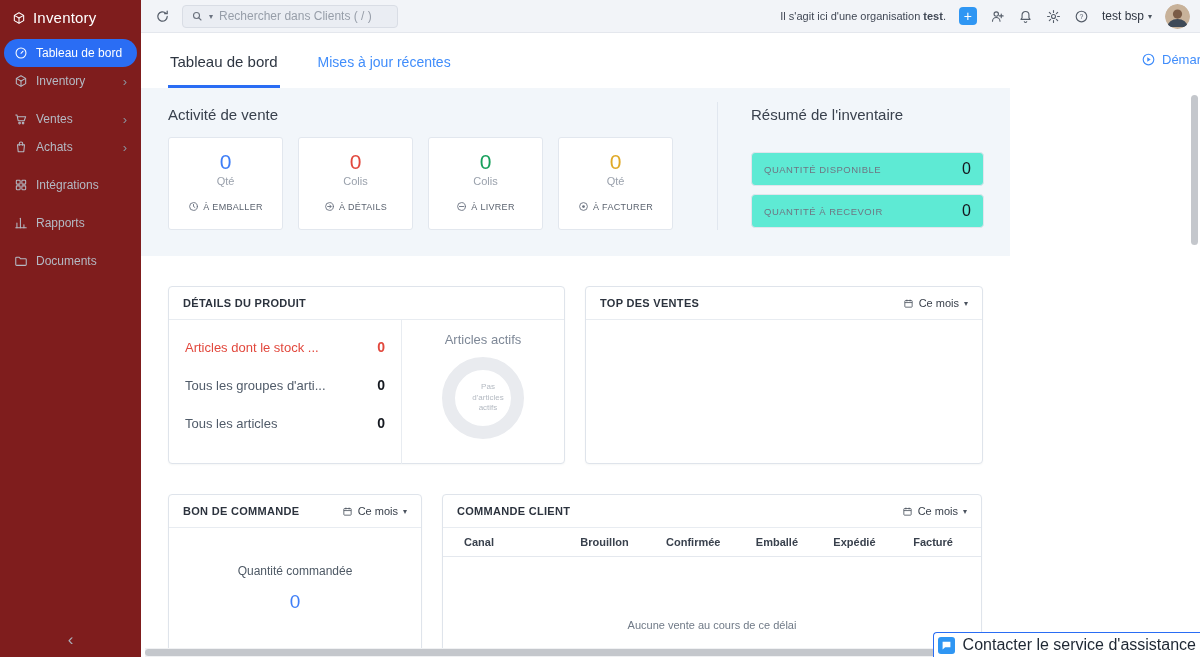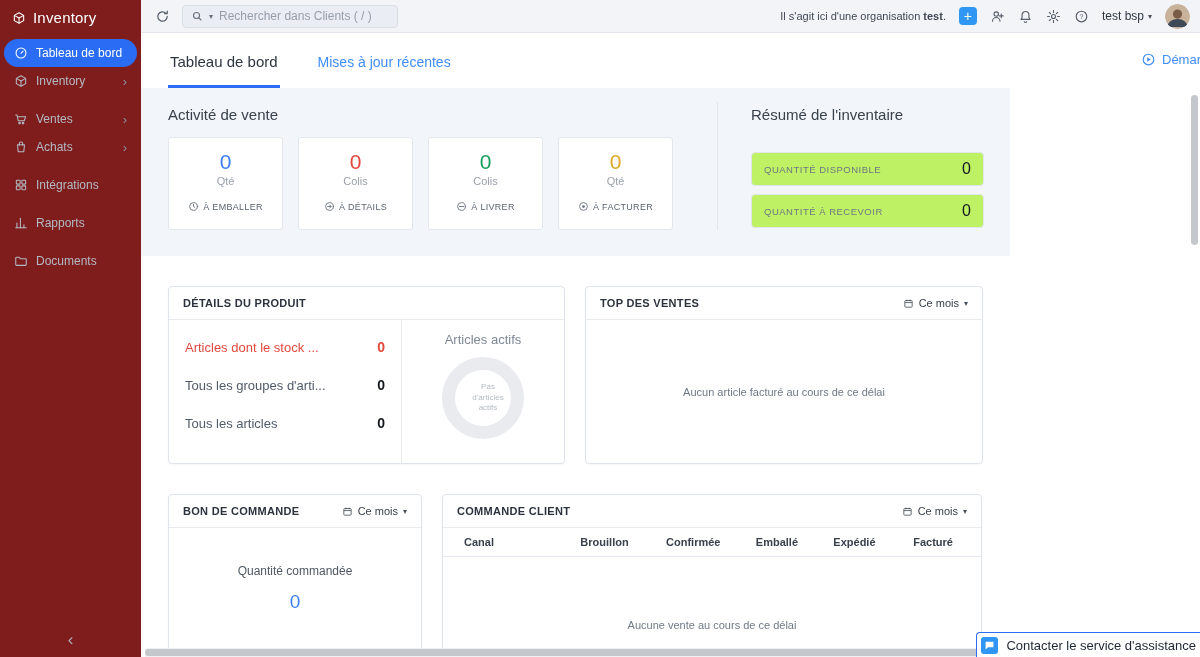--- a/index.html
+++ b/index.html
@@ -65,21 +65,21 @@
   .hero-title { font-size:15px; font-weight:400; color:#39414d; margin:4px 0 14px; }
   .sale-cards { display:flex; gap:15px; }
   .sale-card { width:115px; height:93px; background:#fff; border:1px solid #e2e7ee; border-radius:3px;
                text-align:center; padding-top:12px; cursor:pointer; }
   .sale-value { font-size:21px; }
   .sale-unit { font-size:11px; color:#9aa1ac; margin-top:1px; }
   .sale-label { margin-top:14px; font-size:9px; font-weight:500; color:#5c6470; letter-spacing:.3px;
                 display:flex; align-items:center; justify-content:center; gap:4px; }
   .sale-label svg { width:11px; height:11px; color:#6a7280; }
   .hero-right { margin-left:44px; padding-left:33px; border-left:1px solid #e1e7ef; flex:1; }
-  .summary-row { width:233px; height:34px; background:#bef264; border:1px solid #e0e5ec; border-radius:4px;
+  .summary-row { width:233px; height:34px; background:#5eead4; border:1px solid #e0e5ec; border-radius:4px;
                  display:flex; align-items:center; justify-content:space-between; padding:0 12px; }
   .summary-row.first { margin-top:29px; }
   .summary-row.second { margin-top:8px; }
   .summary-label { font-size:9.5px; color:#6e7683; letter-spacing:.5px; }
   .summary-value { font-size:16px; color:#14181f; }
 
   
   .panels { padding:30px 27px; }
   .panel-row { display:flex; gap:20px; }
   .panel-row.second { margin-top:30px; }
@@ -120,21 +120,21 @@
   .so-table th:first-child { text-align:left; padding-left:21px; width:21%; }
   .so-table th:last-child { padding-right:28px; }
 
   
   .support { position:absolute; right:0; bottom:0; height:25px; background:#fff; border:1px solid #2a6df4;
              border-right:none; border-bottom:none; border-radius:4px 0 0 0; display:flex; align-items:center;
              gap:8px; padding:0 4px; z-index:6; cursor:pointer; }
   .support-icon { width:17px; height:17px; background:#2f96f3; border-radius:3px; display:flex; align-items:center;
                   justify-content:center; }
   .support-icon svg { width:11px; height:11px; }
-  .support-label { font-size:13px; color:#1e2733; white-space:nowrap; }
+  .support-label { font-size:16px; color:#1e2733; white-space:nowrap; }
 
   
   .vscroll-thumb { position:absolute; top:7px; right:2px; width:7px; height:150px; background:#c4c7cc;
                    border-radius:4px; z-index:5; cursor:pointer; }
   .hscroll { position:absolute; bottom:0; left:4px; right:0; height:9px; background:#f0f1f3; z-index:5; }
   .hscroll-thumb { position:absolute; left:0; top:1px; height:7px; width:885px; background:#c4c7cc;
                    border-radius:4px; cursor:pointer; }
 </style>
 </head>
 <body>
@@ -429,21 +429,20 @@
                 <span class="panel-title">TOP DES VENTES</span>
                 <span class="filter">
                   <svg viewBox="0 0 24 24" fill="none" stroke="currentColor" stroke-width="1.8">
                       <rect x="4" y="5.5" width="16" height="14.5" rx="1.5"></rect>
                       <path d="M4 10h16M8.5 3.5v4M15.5 3.5v4"></path>
                     </svg>
                   <span>Ce mois</span>
                   <span class="fchev">▾</span>
                 </span>
               </div>
-              <div class="empty-msg">Aucun article facturé au cours de ce délai</div>
             </div>
 
           </div>
 
           <div class="panel-row second">
 
             <div class="panel panel-bon">
               <div class="panel-header">
                 <span class="panel-title">BON DE COMMANDE</span>
                 <span class="filter">

